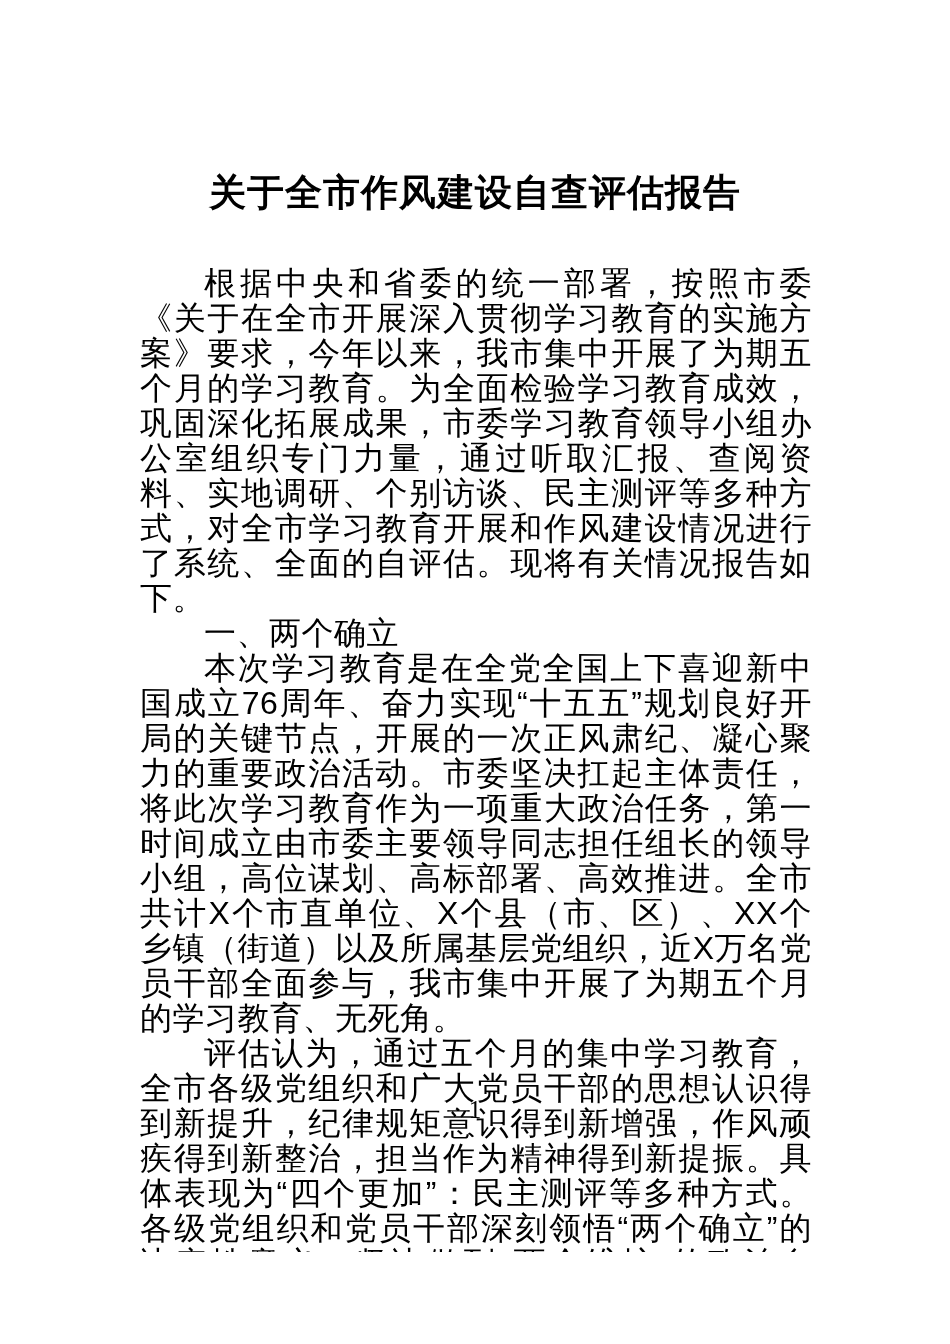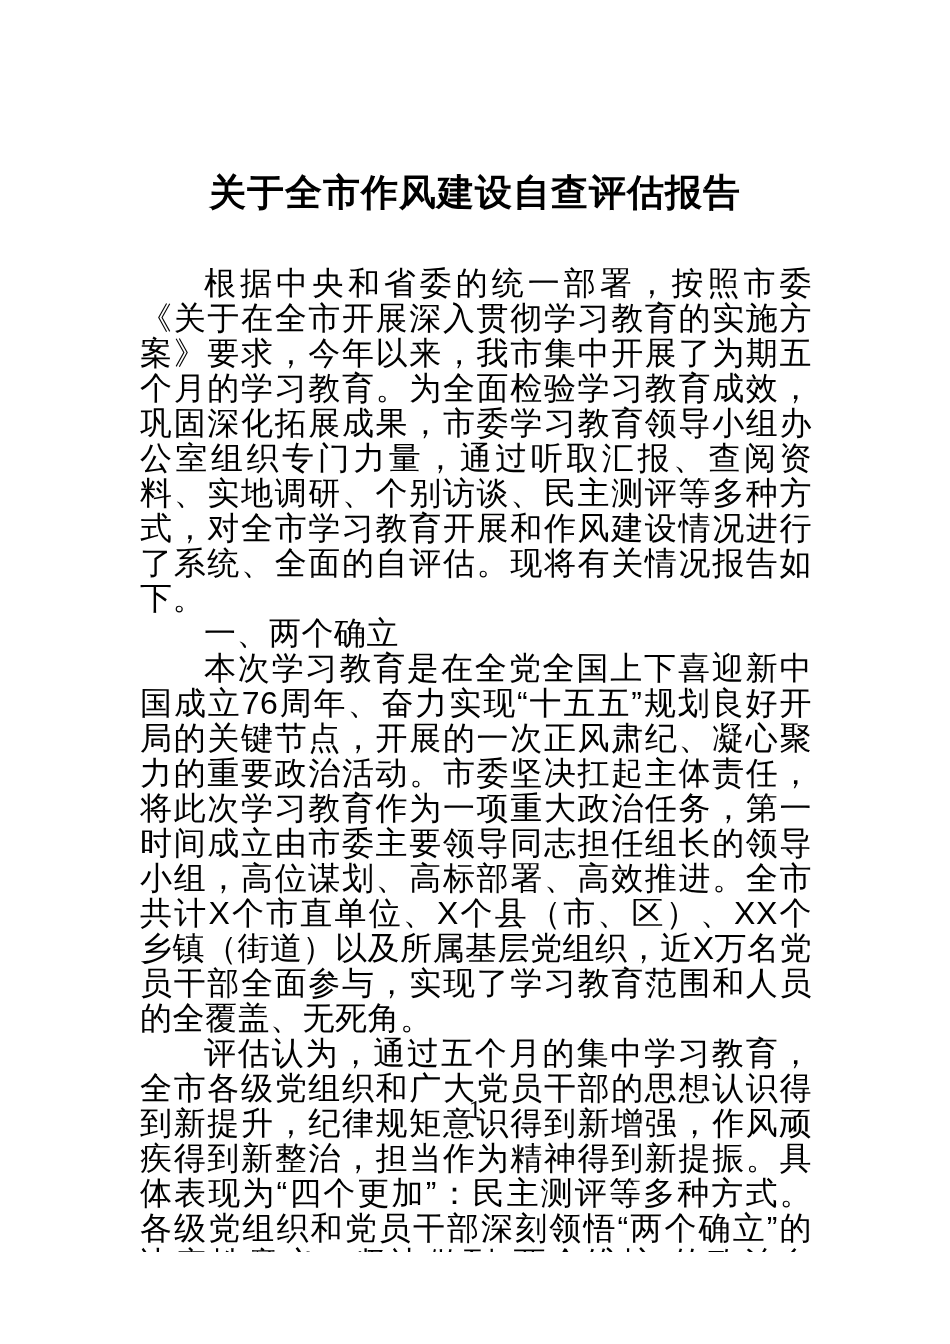--- a/index.html
+++ b/index.html
@@ -51,19 +51,19 @@
 </head>
 <body>
 
 <div class="page">
 
   <h1 class="doc-title">关于全市作风建设自查评估报告</h1>
 
   <div class="doc-body">
     <p>根据中央和省委的统一部署，按照市委《关于在全市开展深入贯彻学习教育的实施方案》要求，今年以来，我市集中开展了为期五个月的学习教育。为全面检验学习教育成效，巩固深化拓展成果，市委学习教育领导小组办公室组织专门力量，通过听取汇报、查阅资料、实地调研、个别访谈、民主测评等多种方式，对全市学习教育开展和作风建设情况进行了系统、全面的自评估。现将有关情况报告如下。</p>
     <p>一、两个确立</p>
-    <p>本次学习教育是在全党全国上下喜迎新中国成立76周年、奋力实现“十五五”规划良好开局的关键节点，开展的一次正风肃纪、凝心聚力的重要政治活动。市委坚决扛起主体责任，将此次学习教育作为一项重大政治任务，第一时间成立由市委主要领导同志担任组长的领导小组，高位谋划、高标部署、高效推进。全市共计X个市直单位、X个县（市、区）、XX个乡镇（街道）以及所属基层党组织，近X万名党员干部全面参与，实现了学习教育范围和人员的全覆盖、无死角。</p>
+    <p>本次学习教育是在全党全国上下喜迎新中国成立76周年、奋力实现“十五五”规划良好开局的关键节点，开展的一次正风肃纪、凝心聚力的重要政治活动。市委坚决扛起主体责任，将此次学习教育作为一项重大政治任务，第一时间成立由市委主要领导同志担任组长的领导小组，高位谋划、高标部署、高效推进。全市共计X个市直单位、X个县（市、区）、XX个乡镇（街道）以及所属基层党组织，近X万名党员干部全面参与，我市集中开展了为期五个月的学习教育、无死角。</p>
     <p>评估认为，通过五个月的集中学习教育，全市各级党组织和广大党员干部的思想认识得到新提升，纪律规矩意识得到新增强，作风顽疾得到新整治，担当作为精神得到新提振。具体表现为“四个更加”：民主测评等多种方式。各级党组织和党员干部深刻领悟“两个确立”的决定性意义，坚决做到“两个维护”的政治自觉、思想自觉和行动自觉显著增强，贯彻落实纪律规定精神的政治定力更加稳固。二是理论武装更加深入。全市累计组织专题学习</p>
   </div>
 
   <div class="page-number">1</div>
 
 </div>
 
 </body></html>

